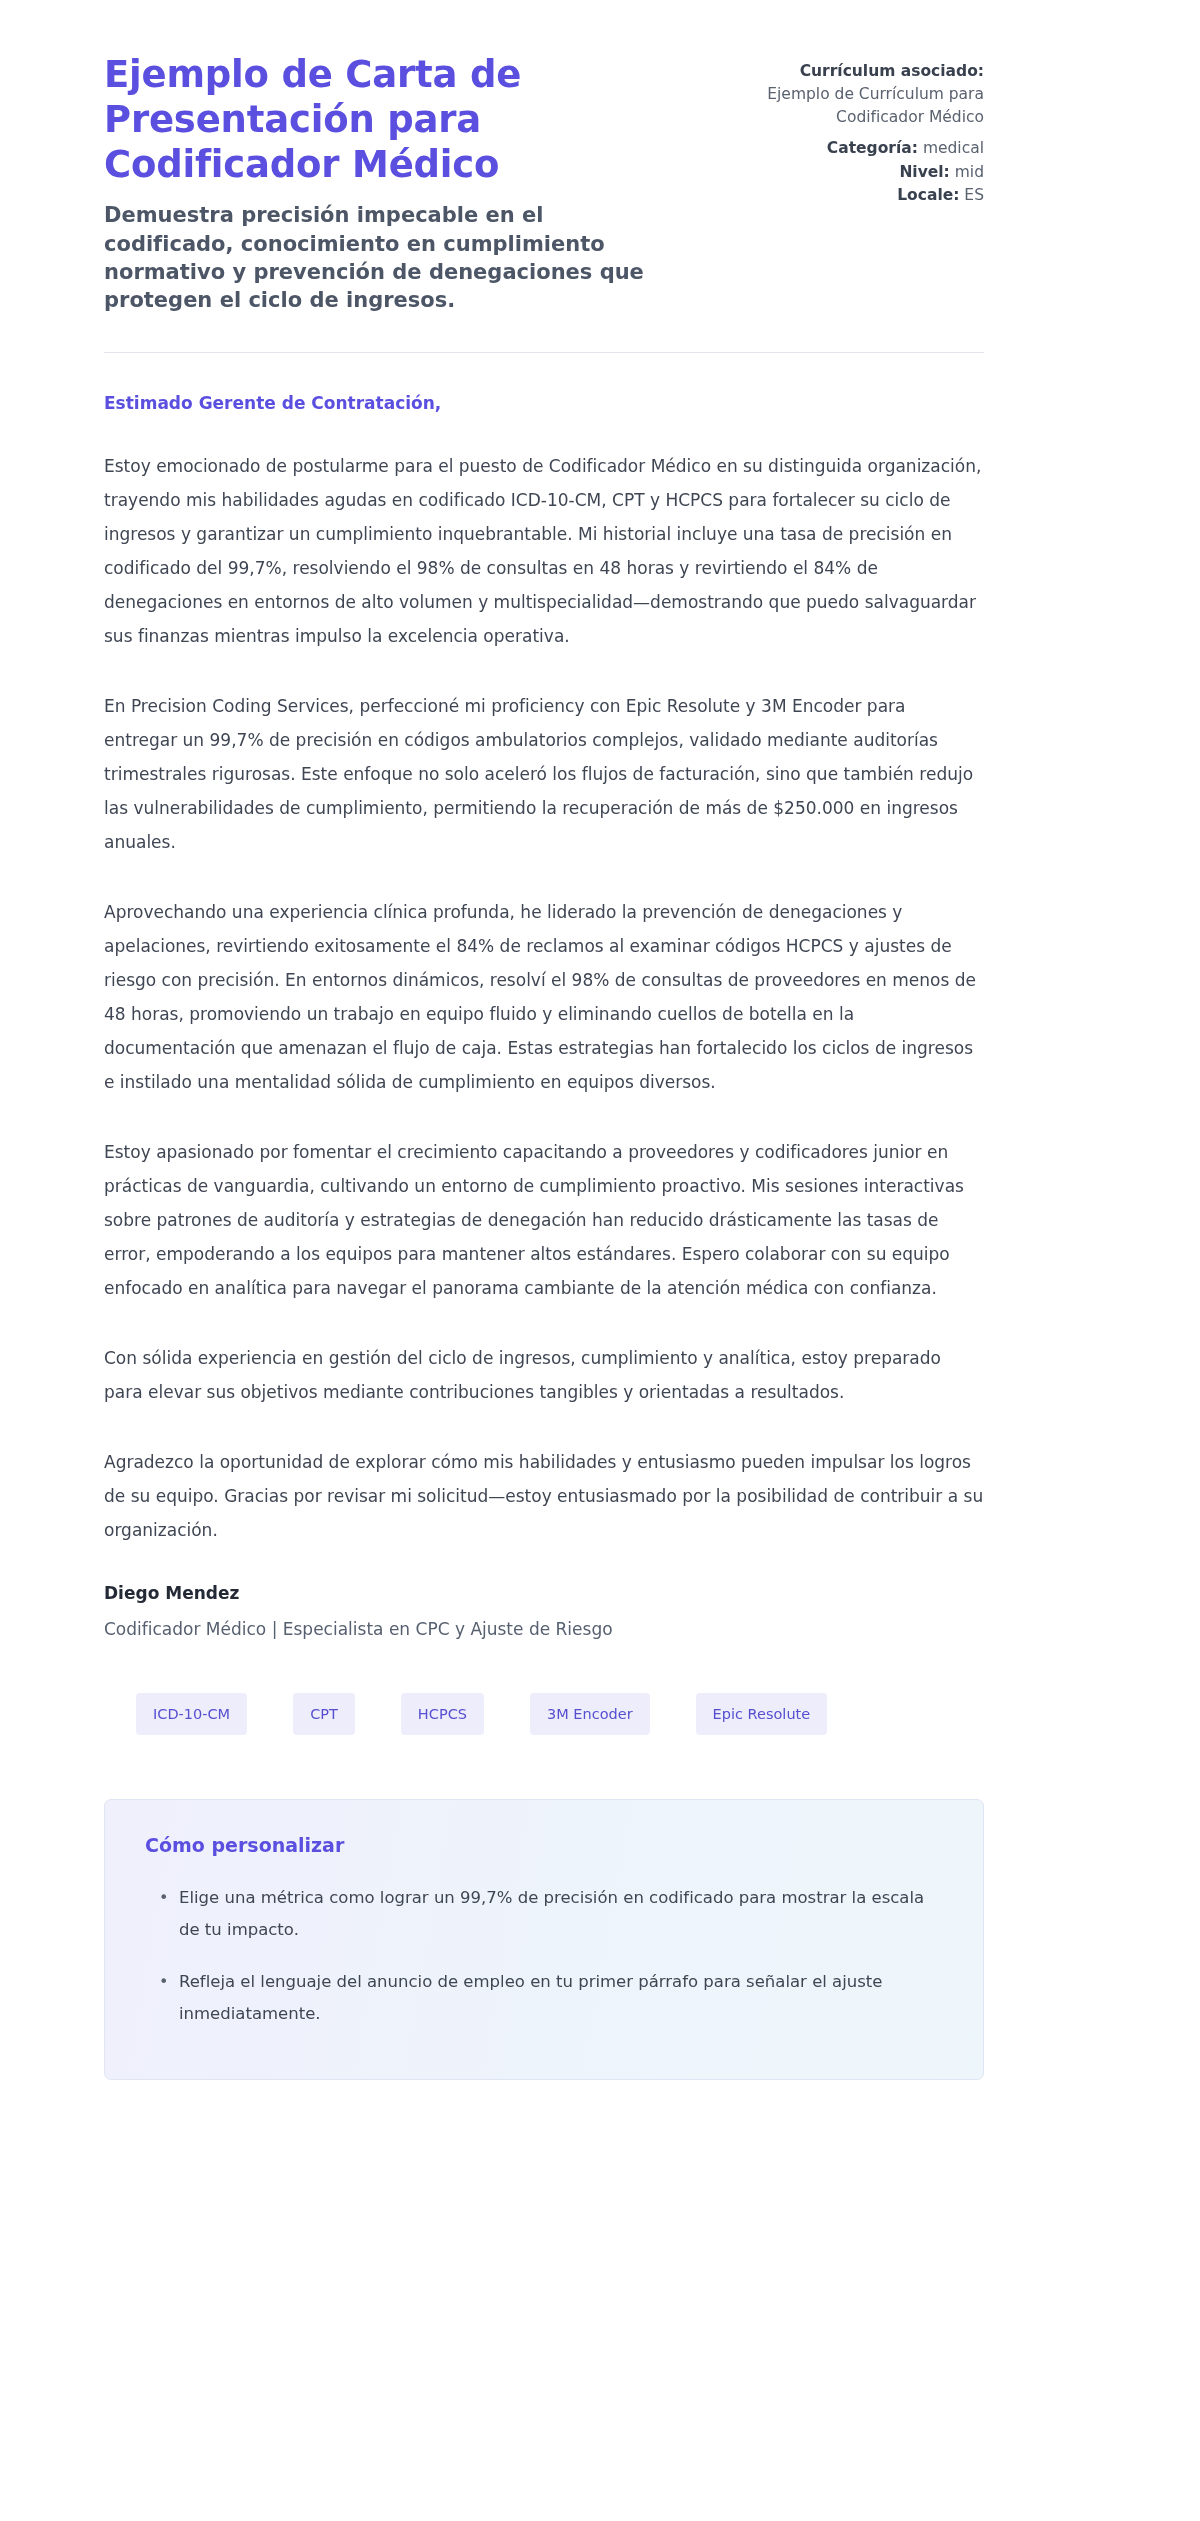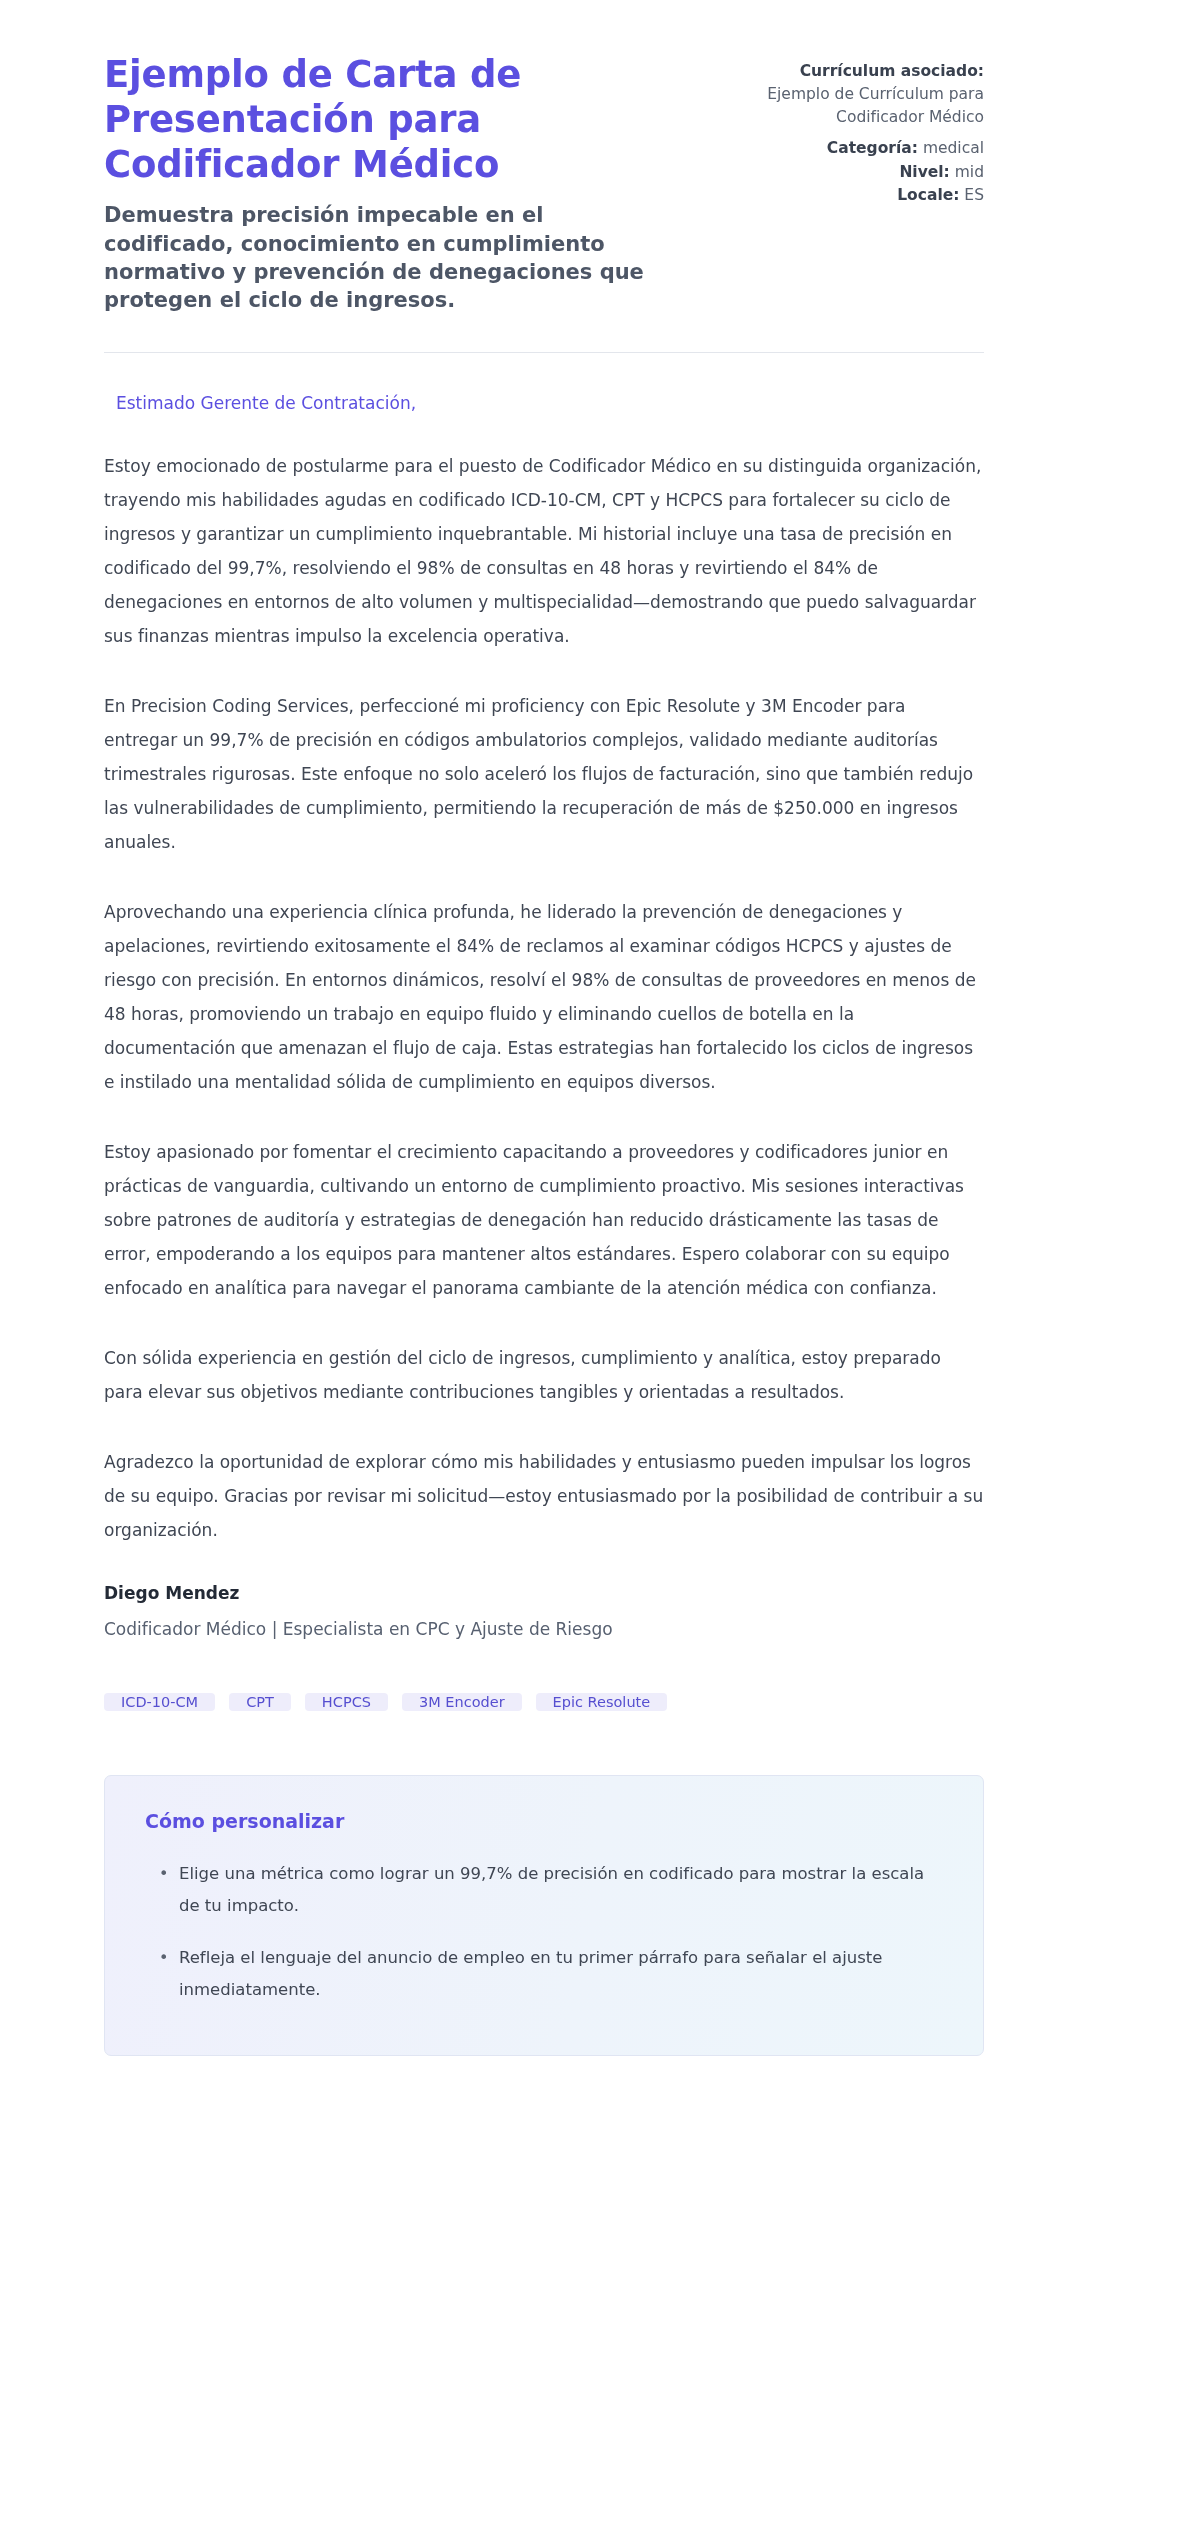--- a/index.html
+++ b/index.html
@@ -82,23 +82,23 @@
     border-top: 1px solid #e3e6ec;
     margin: 38px 0 0 0;
   }
 
   
   .letter {
     padding-top: 40px;
   }
   .salutation {
     font-size: 17px;
-    font-weight: 400;
+    font-weight: 700;
     color: #5b4fe0;
-    margin: 0 0 36px 12px;
+    margin: 0 0 36px 0;
   }
   .letter p.body-par {
     font-size: 17px;
     line-height: 2.0;
     color: #3f4653;
     margin: 0 0 36px 0;
     max-width: 1000px;
   }
 
   
@@ -121,23 +121,24 @@
   .tags {
     display: flex;
     flex-wrap: wrap;
     gap: 14px;
     margin-top: 54px;
   }
   .tag {
     background: #eeedfb;
     color: #564fd0;
     font-size: 14.5px;
-    padding: 1px 17px;
+    padding: 13px 17px;
     border-radius: 4px;
     white-space: nowrap;
+    margin-left: 32px;
   }
 
   
   .callout {
     margin-top: 64px;
     background: linear-gradient(100deg, #eff0fc 0%, #eef4fb 55%, #edf6fb 100%);
     border: 1px solid #e0e5f3;
     border-radius: 7px;
     padding: 34px 40px 40px 40px;
   }

